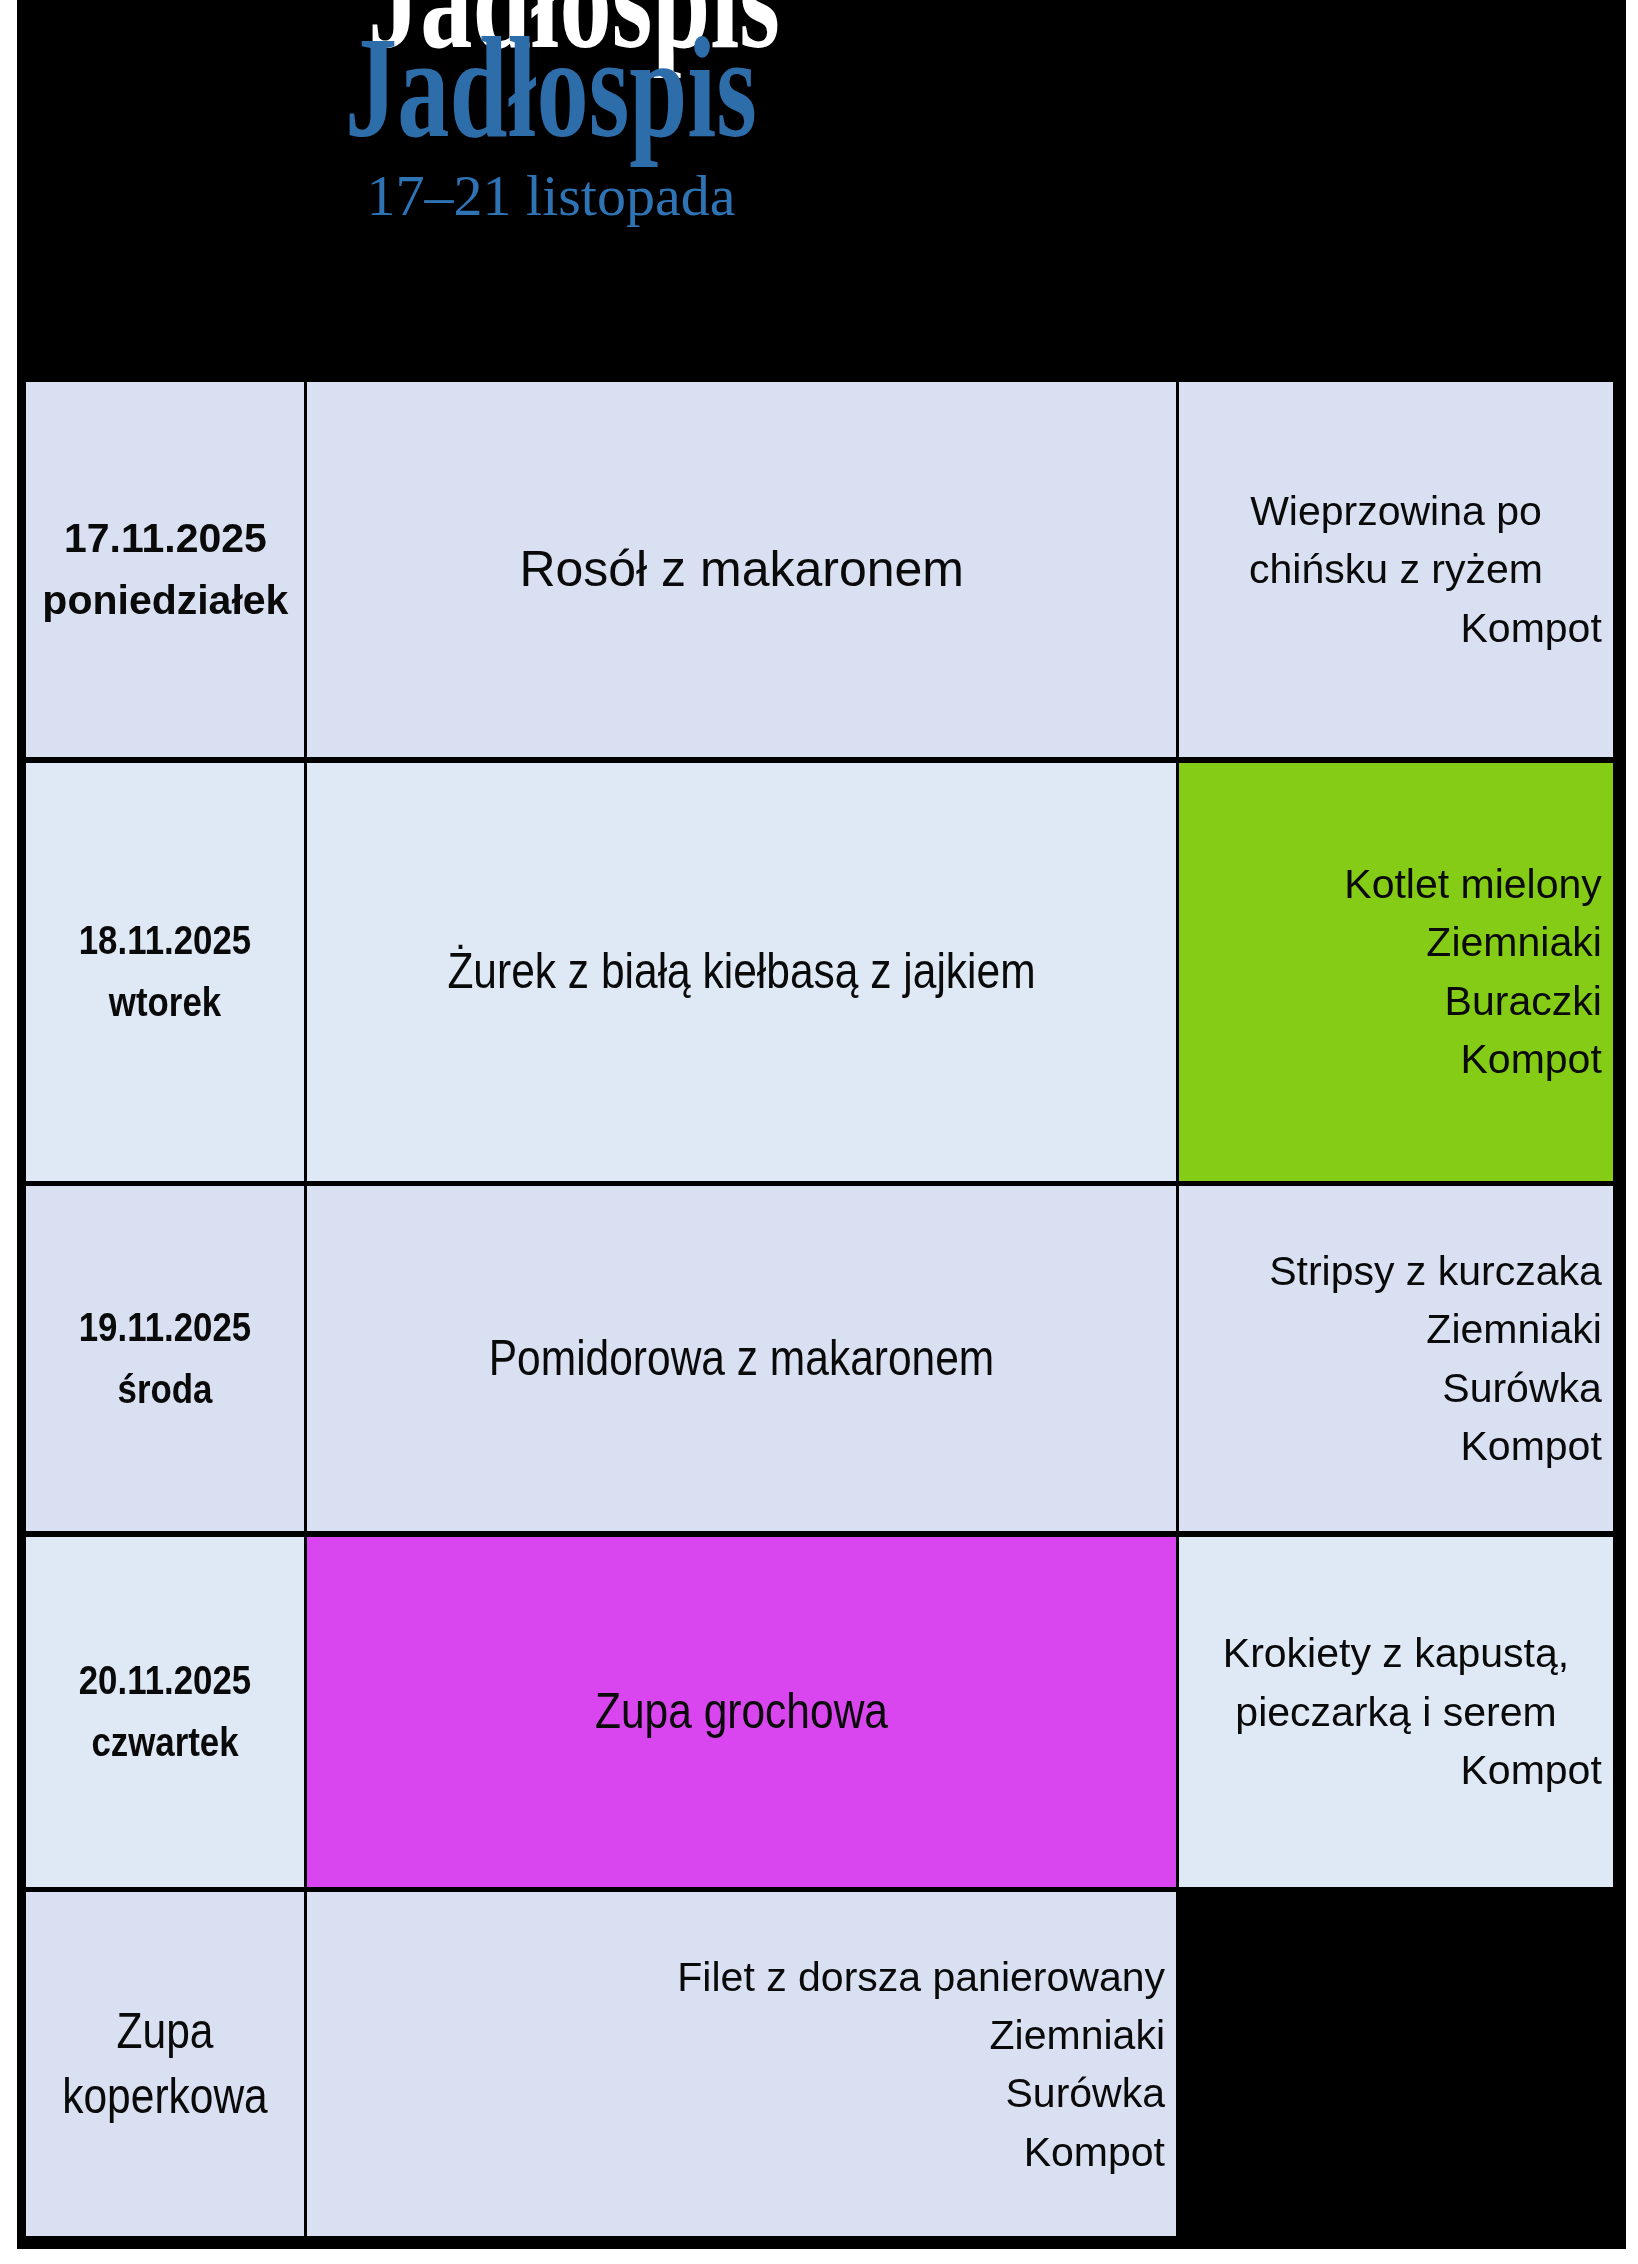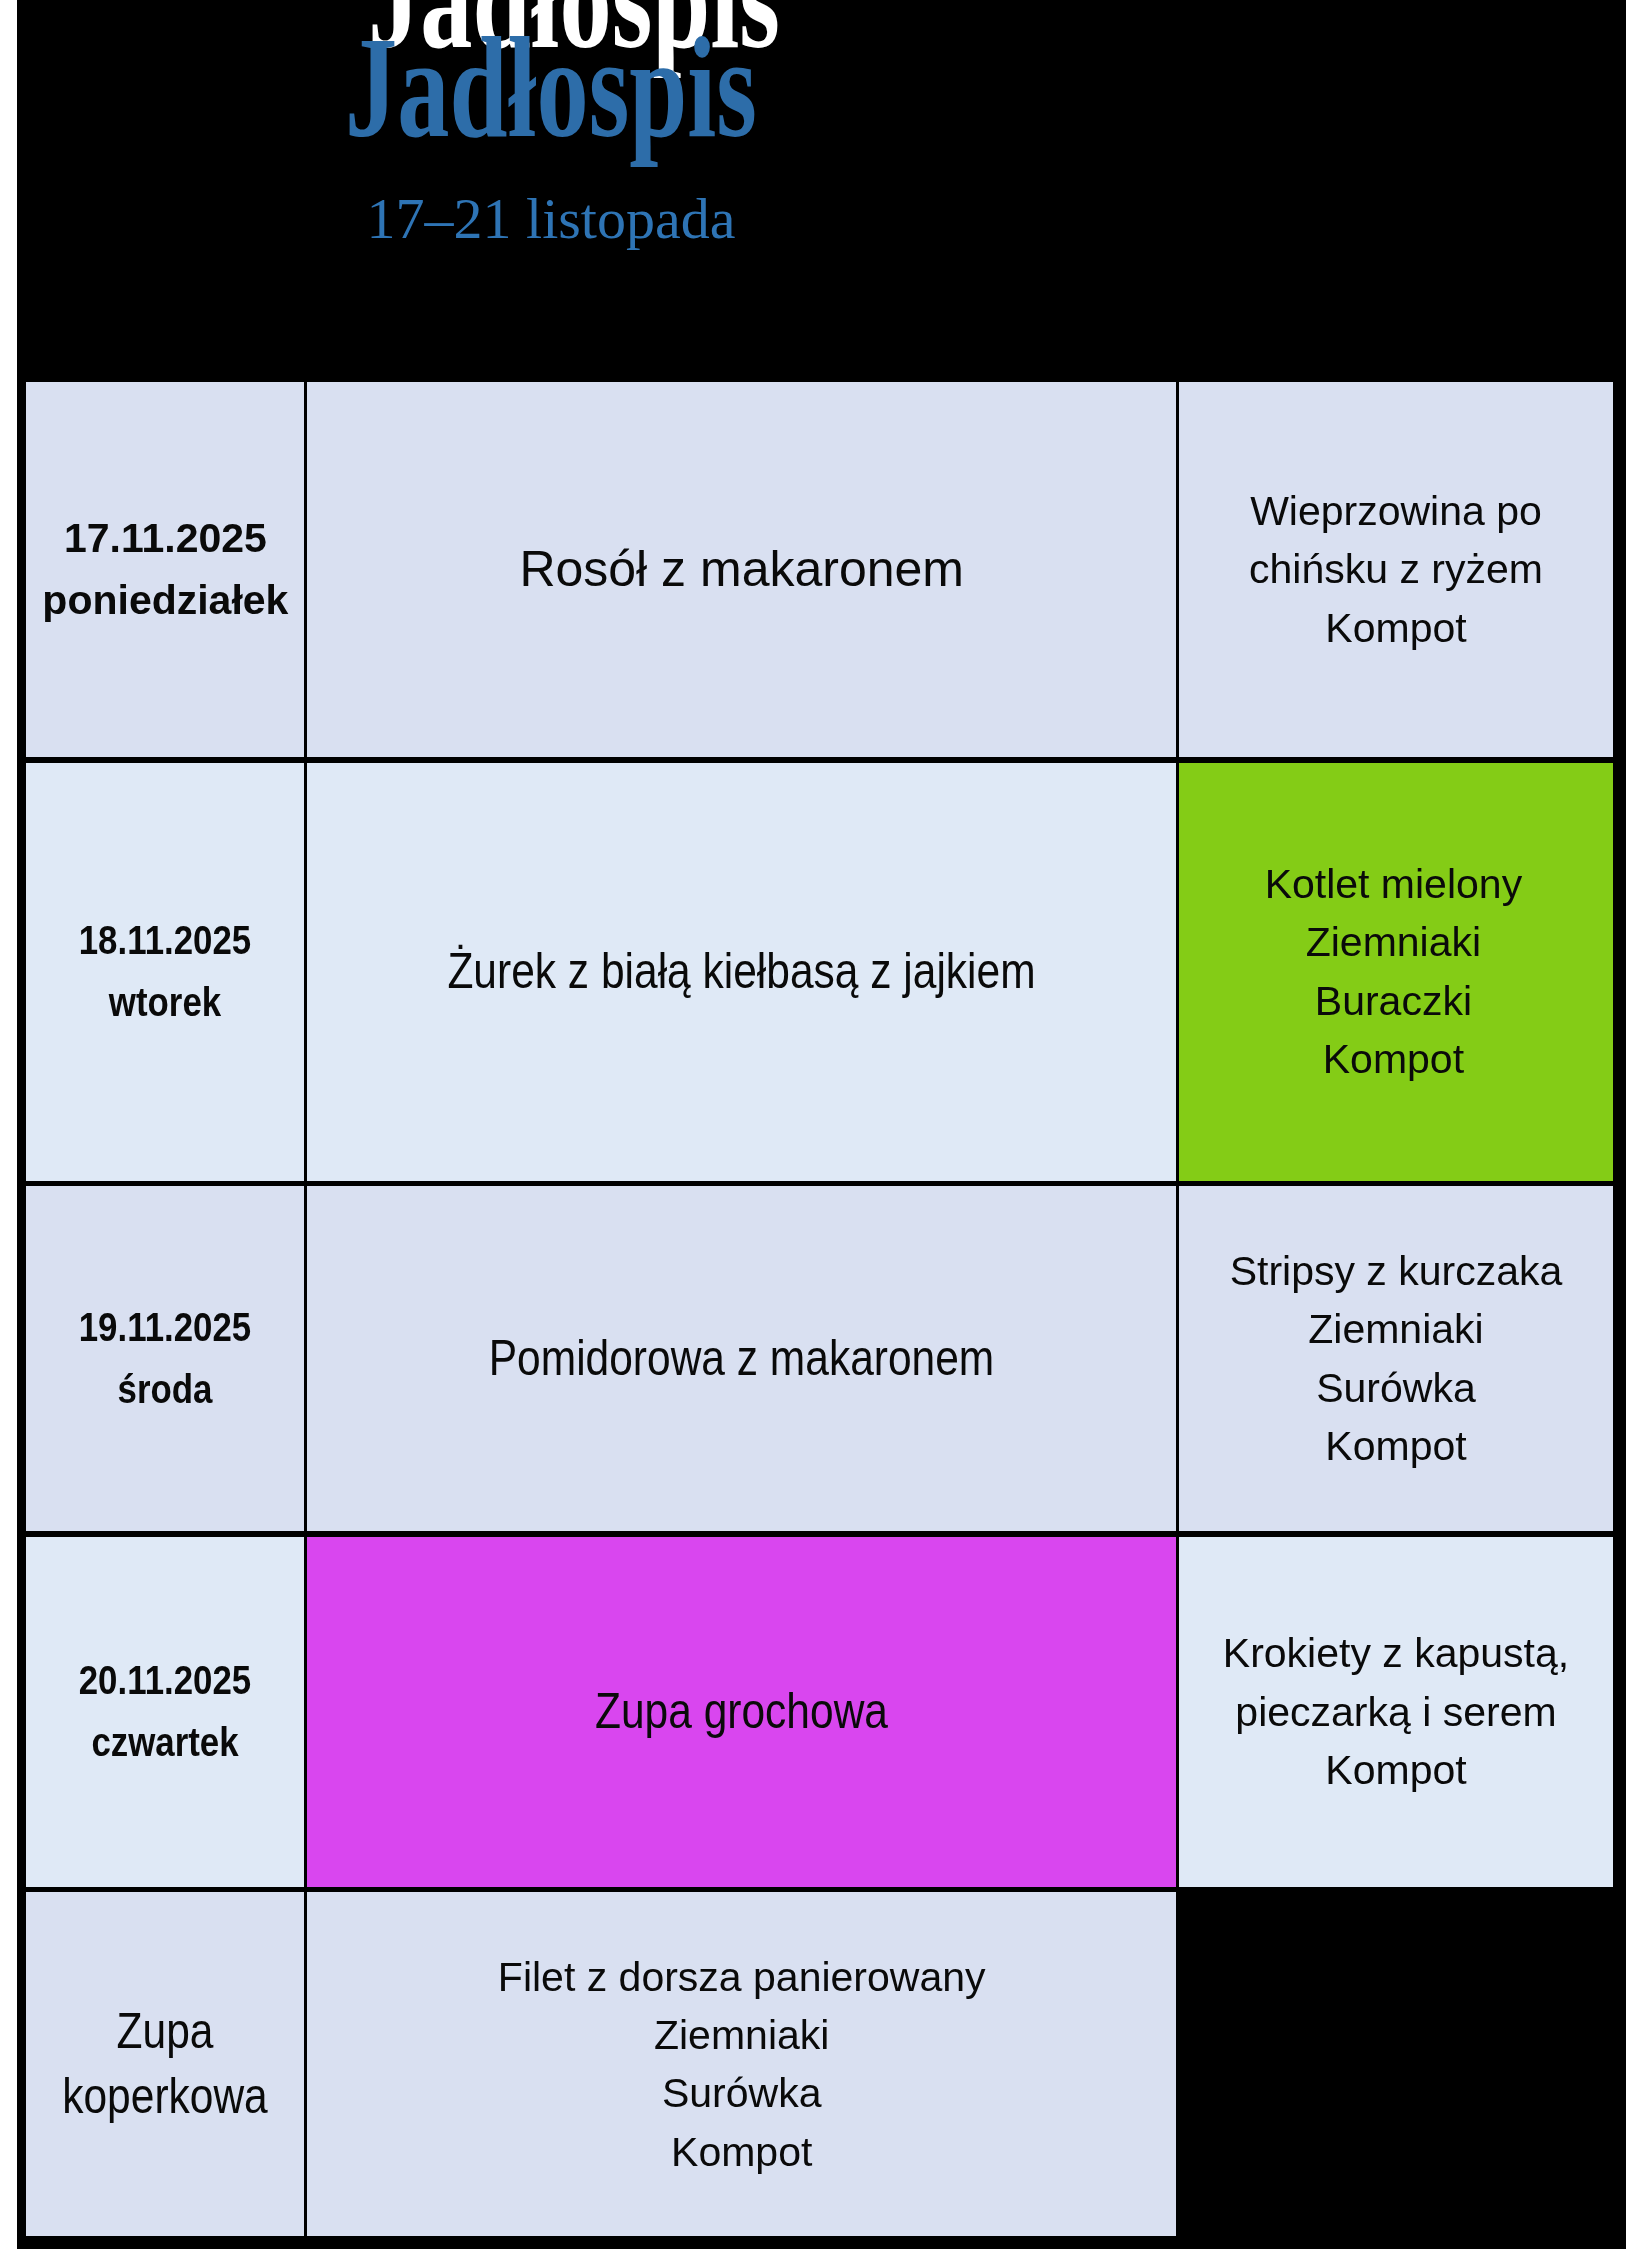--- a/index.html
+++ b/index.html
@@ -52,21 +52,21 @@
     left: 23.4px;
     color: #ffffff;
   }
   .title-main {
     top: 15px;
     color: #2d6da9;
   }
   .subtitle {
     position: absolute;
     left: 0;
-    top: 187px;
+    top: 164px;
     width: 1068px;
     text-align: center;
     font-family: "Liberation Serif", serif;
     font-size: 58px;
     line-height: 1.1;
     color: #2e74b5;
   }
 
   
   .menu-table {
@@ -97,20 +97,21 @@
     line-height: 1.5;
   }
   .soup-cell {
     font-size: 50px;
     line-height: 1.3;
   }
   .main-cell {
     font-size: 41px;
     line-height: 1.42;
     padding: 0 11.2px;
+    align-items: flex-end;
   }
   .condensed {
     transform: scaleX(0.85);
     transform-origin: 50% 50%;
   }
   .inner {
     width: 100%;
   }
 </style>
 </head>

